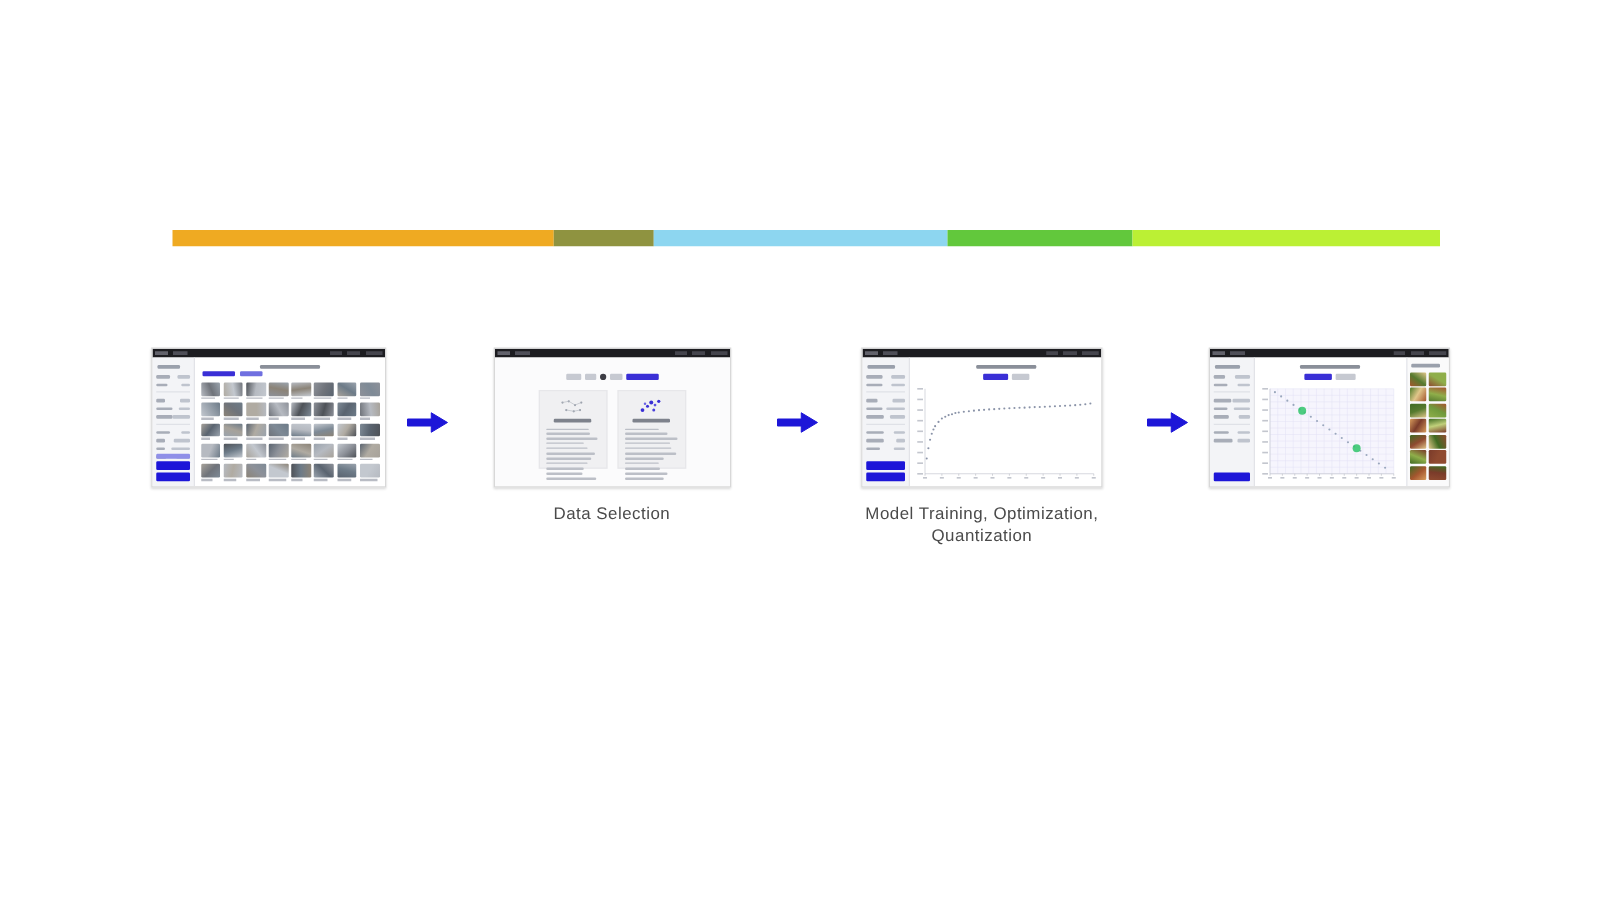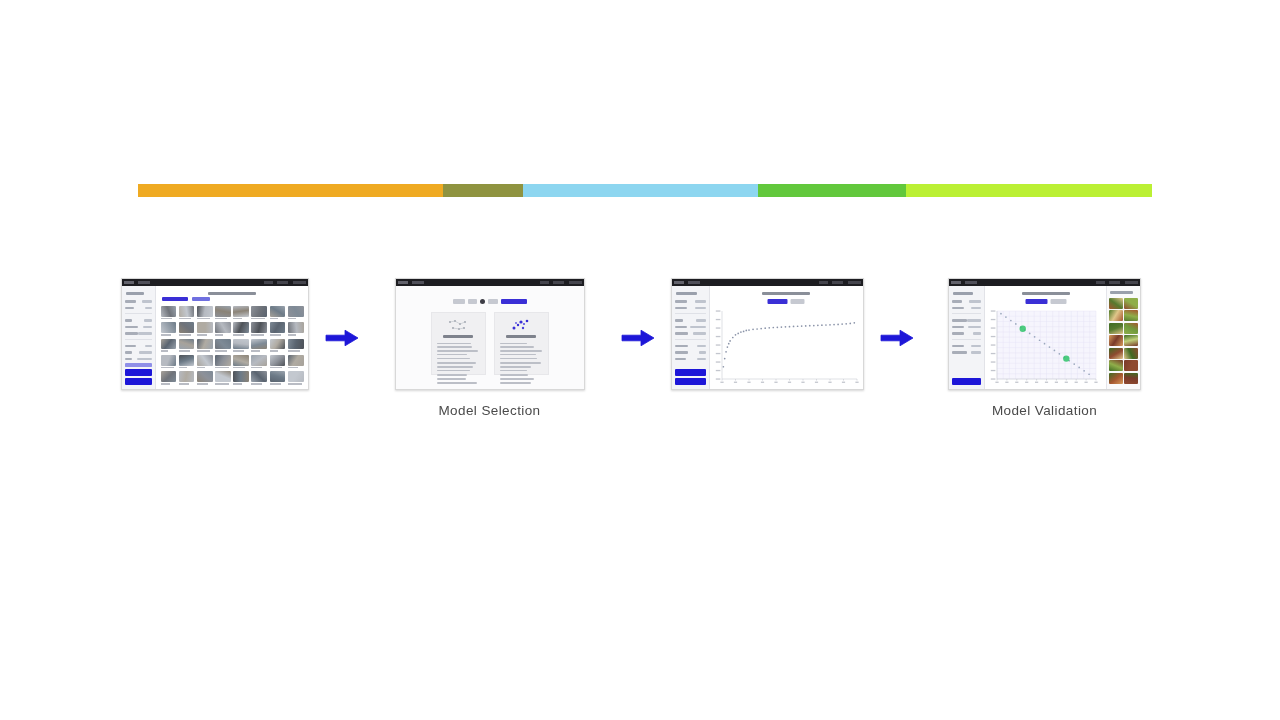--- a/index.html
+++ b/index.html
@@ -414,21 +414,21 @@
                   <div class="card-line" style="width: 72.8923%;"></div>
                   <div class="card-line" style="width: 63.8444%;"></div>
                   <div class="card-line" style="width: 66.8299%; margin-top: 3px;"></div>
                   <div class="card-line" style="width: 79.0833%;"></div>
                   <div class="card-line" style="width: 73.1252%;"></div>
                 </div>
               </div>
             </div>
           </div>
         </div>
-        <div class="stage-label">Model Selection</div>
+        <div class="stage-label">Data Selection</div>
       </div>
       <div class="arrow-cell">
         <svg class="arrow-svg" width="34" height="20" viewBox="0 0 34 20">
           <path d="M1 7.2 H20 V2.2 L33 10 L20 17.8 V12.8 H1 Z" fill="#1d16d8" stroke="#1d16d8" stroke-width="0.8"></path>
         </svg>
       </div>
       <div class="stage">
         <div class="stage-shot" style="width: 193px; height: 112px;">
           <div class="mini-topbar">
             <div class="tb-dots"></div>
@@ -552,20 +552,21 @@
                   <rect x="2.8" y="27.9" width="4.6" height="1.3" fill="#c3c6ce"></rect>
                   <rect x="2.8" y="36.4" width="4.6" height="1.3" fill="#c3c6ce"></rect>
                   <rect x="2.8" y="44.9" width="4.6" height="1.3" fill="#c3c6ce"></rect>
                   <rect x="2.8" y="53.4" width="4.6" height="1.3" fill="#c3c6ce"></rect>
                   <rect x="2.8" y="61.9" width="4.6" height="1.3" fill="#c3c6ce"></rect>
                   <rect x="2.8" y="70.4" width="4.6" height="1.3" fill="#c3c6ce"></rect>
                 </svg></div>
             </div>
           </div>
         </div>
+        <div class="stage-label">Model Training, Optimization,<br>Quantization</div>
       </div>
       <div class="arrow-cell">
         <svg class="arrow-svg" width="34" height="20" viewBox="0 0 34 20">
           <path d="M1 7.2 H20 V2.2 L33 10 L20 17.8 V12.8 H1 Z" fill="#1d16d8" stroke="#1d16d8" stroke-width="0.8"></path>
         </svg>
       </div>
       <div class="stage">
         <div class="stage-shot" style="width: 193px; height: 112px;">
           <div class="mini-topbar">
             <div class="tb-dots"></div>
@@ -717,17 +718,16 @@
                 <div style="height: 11px; border-radius: 1px; background: linear-gradient(149deg, rgb(63, 107, 34) 0%, rgb(143, 74, 48) 52%, rgb(224, 198, 138) 100%);"></div>
                 <div style="height: 11px; border-radius: 1px; background: linear-gradient(245deg, rgb(143, 74, 48) 0%, rgb(63, 107, 34) 52%, rgb(224, 198, 138) 100%);"></div>
                 <div style="height: 11px; border-radius: 1px; background: linear-gradient(202deg, rgb(122, 59, 42) 0%, rgb(143, 174, 74) 52%, rgb(63, 107, 34) 100%);"></div>
                 <div style="height: 11px; border-radius: 1px; background: linear-gradient(115deg, rgb(122, 59, 42) 0%, rgb(143, 74, 48) 52%, rgb(143, 74, 48) 100%);"></div>
                 <div style="height: 11px; border-radius: 1px; background: linear-gradient(141deg, rgb(63, 107, 34) 0%, rgb(165, 86, 47) 52%, rgb(215, 155, 92) 100%);"></div>
                 <div style="height: 11px; border-radius: 1px; background: linear-gradient(7deg, rgb(143, 74, 48) 0%, rgb(122, 59, 42) 52%, rgb(63, 107, 34) 100%);"></div>
               </div>
             </div>
           </div>
         </div>
-        <div class="stage-label">Model Validation</div>
       </div>
     </div>
 
 </div>
 
 </body></html>

